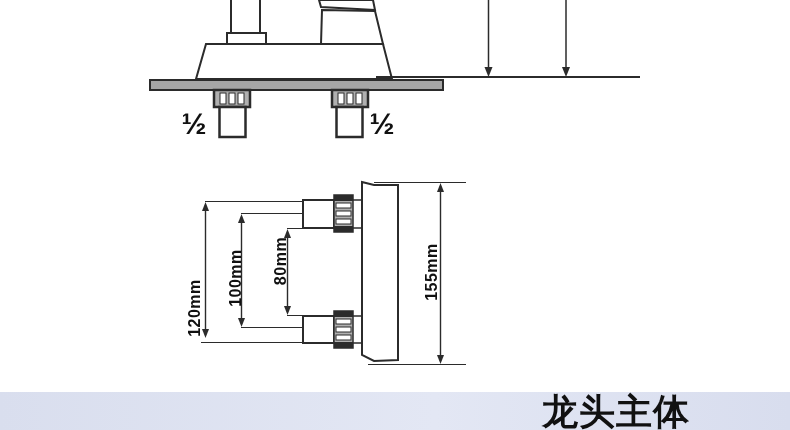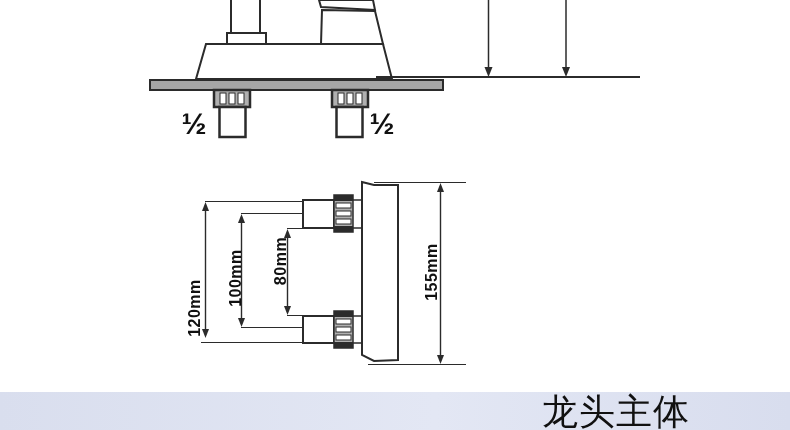--- a/index.html
+++ b/index.html
@@ -15,21 +15,21 @@
     font-weight:bold;
   }
   .half-label{font-size:30px;}
   .dim-label{font-size:16px;letter-spacing:.5px;}
   .banner{
     position:absolute;left:0;top:392px;width:790px;height:38px;
     background:linear-gradient(90deg,#d9deee 0%,#e3e7f4 55%,#d8ddee 100%);
   }
   .banner-title{
     position:absolute;left:542px;top:2px;
-    font-size:36px;font-weight:normal;line-height:1.0;
+    font-size:36px;font-weight:bold;line-height:1.0;
     color:#111111;letter-spacing:1px;white-space:nowrap;
     font-family:"DejaVu Sans", sans-serif;
   }
 </style>
 </head>
 <body>
 
 <svg class="drawing-layer" width="790" height="392" viewBox="0 0 790 392">
 
   <g fill="none" stroke="#2b2b2b" stroke-width="2">

